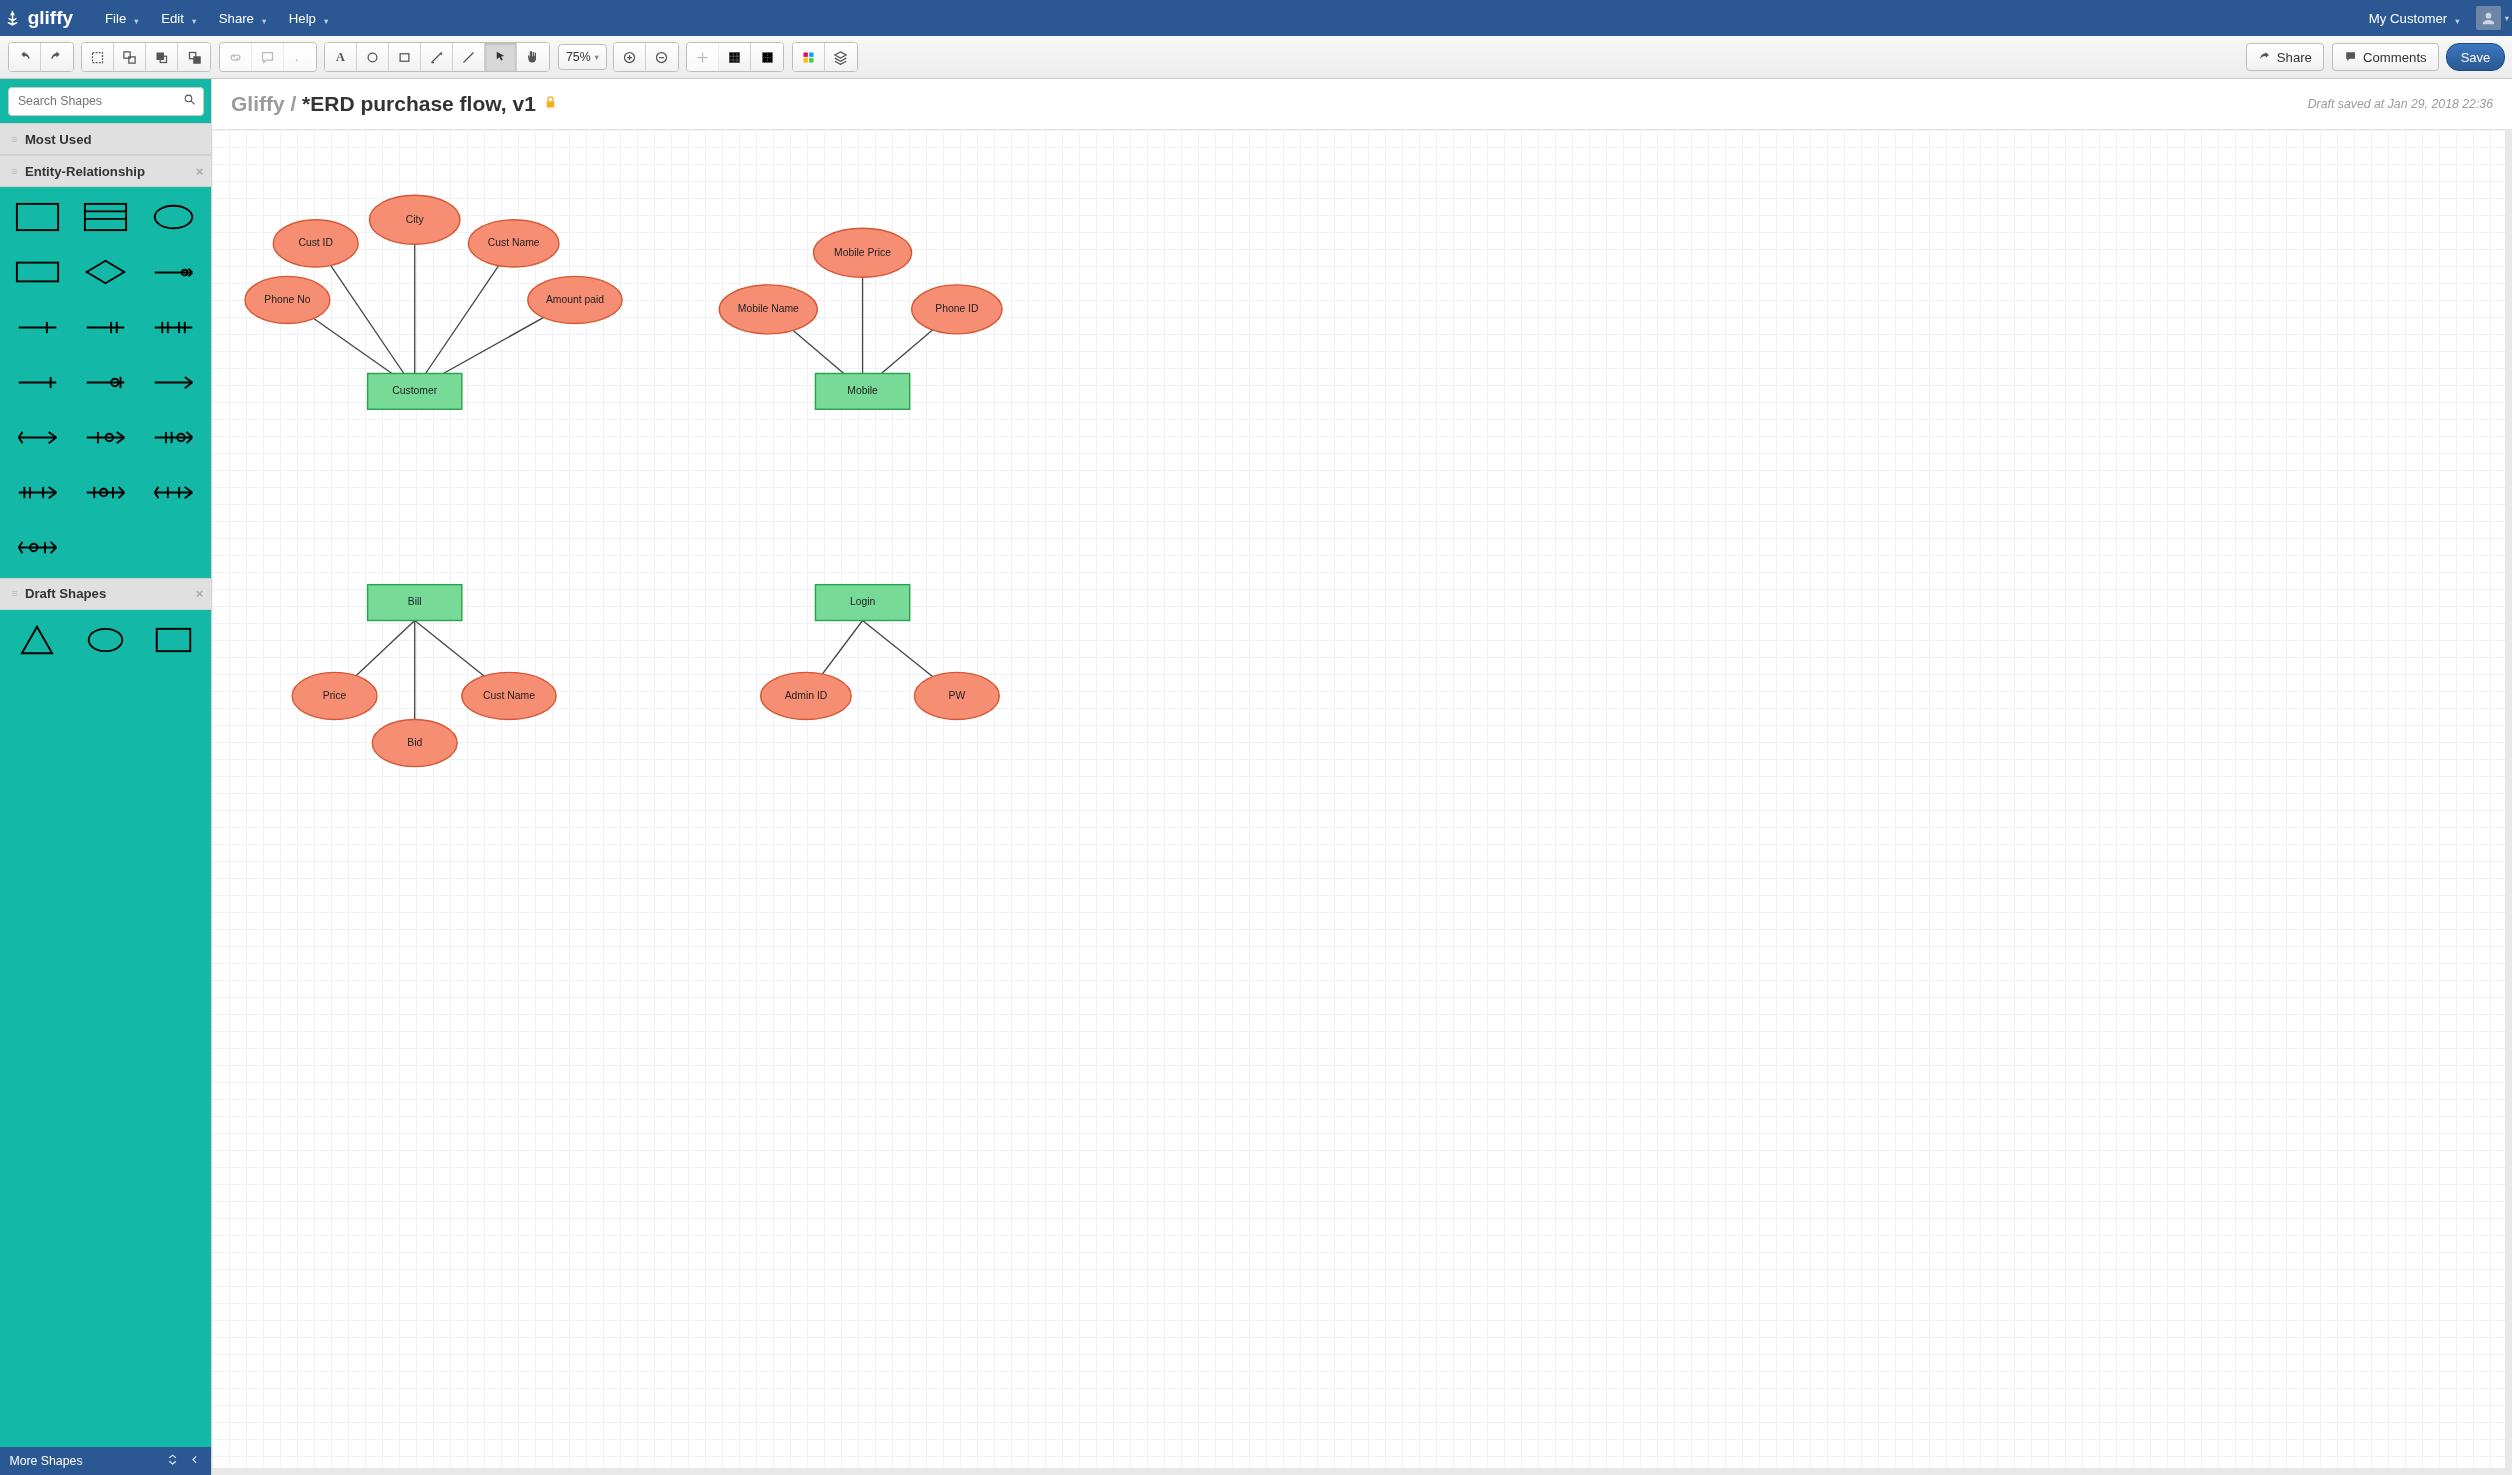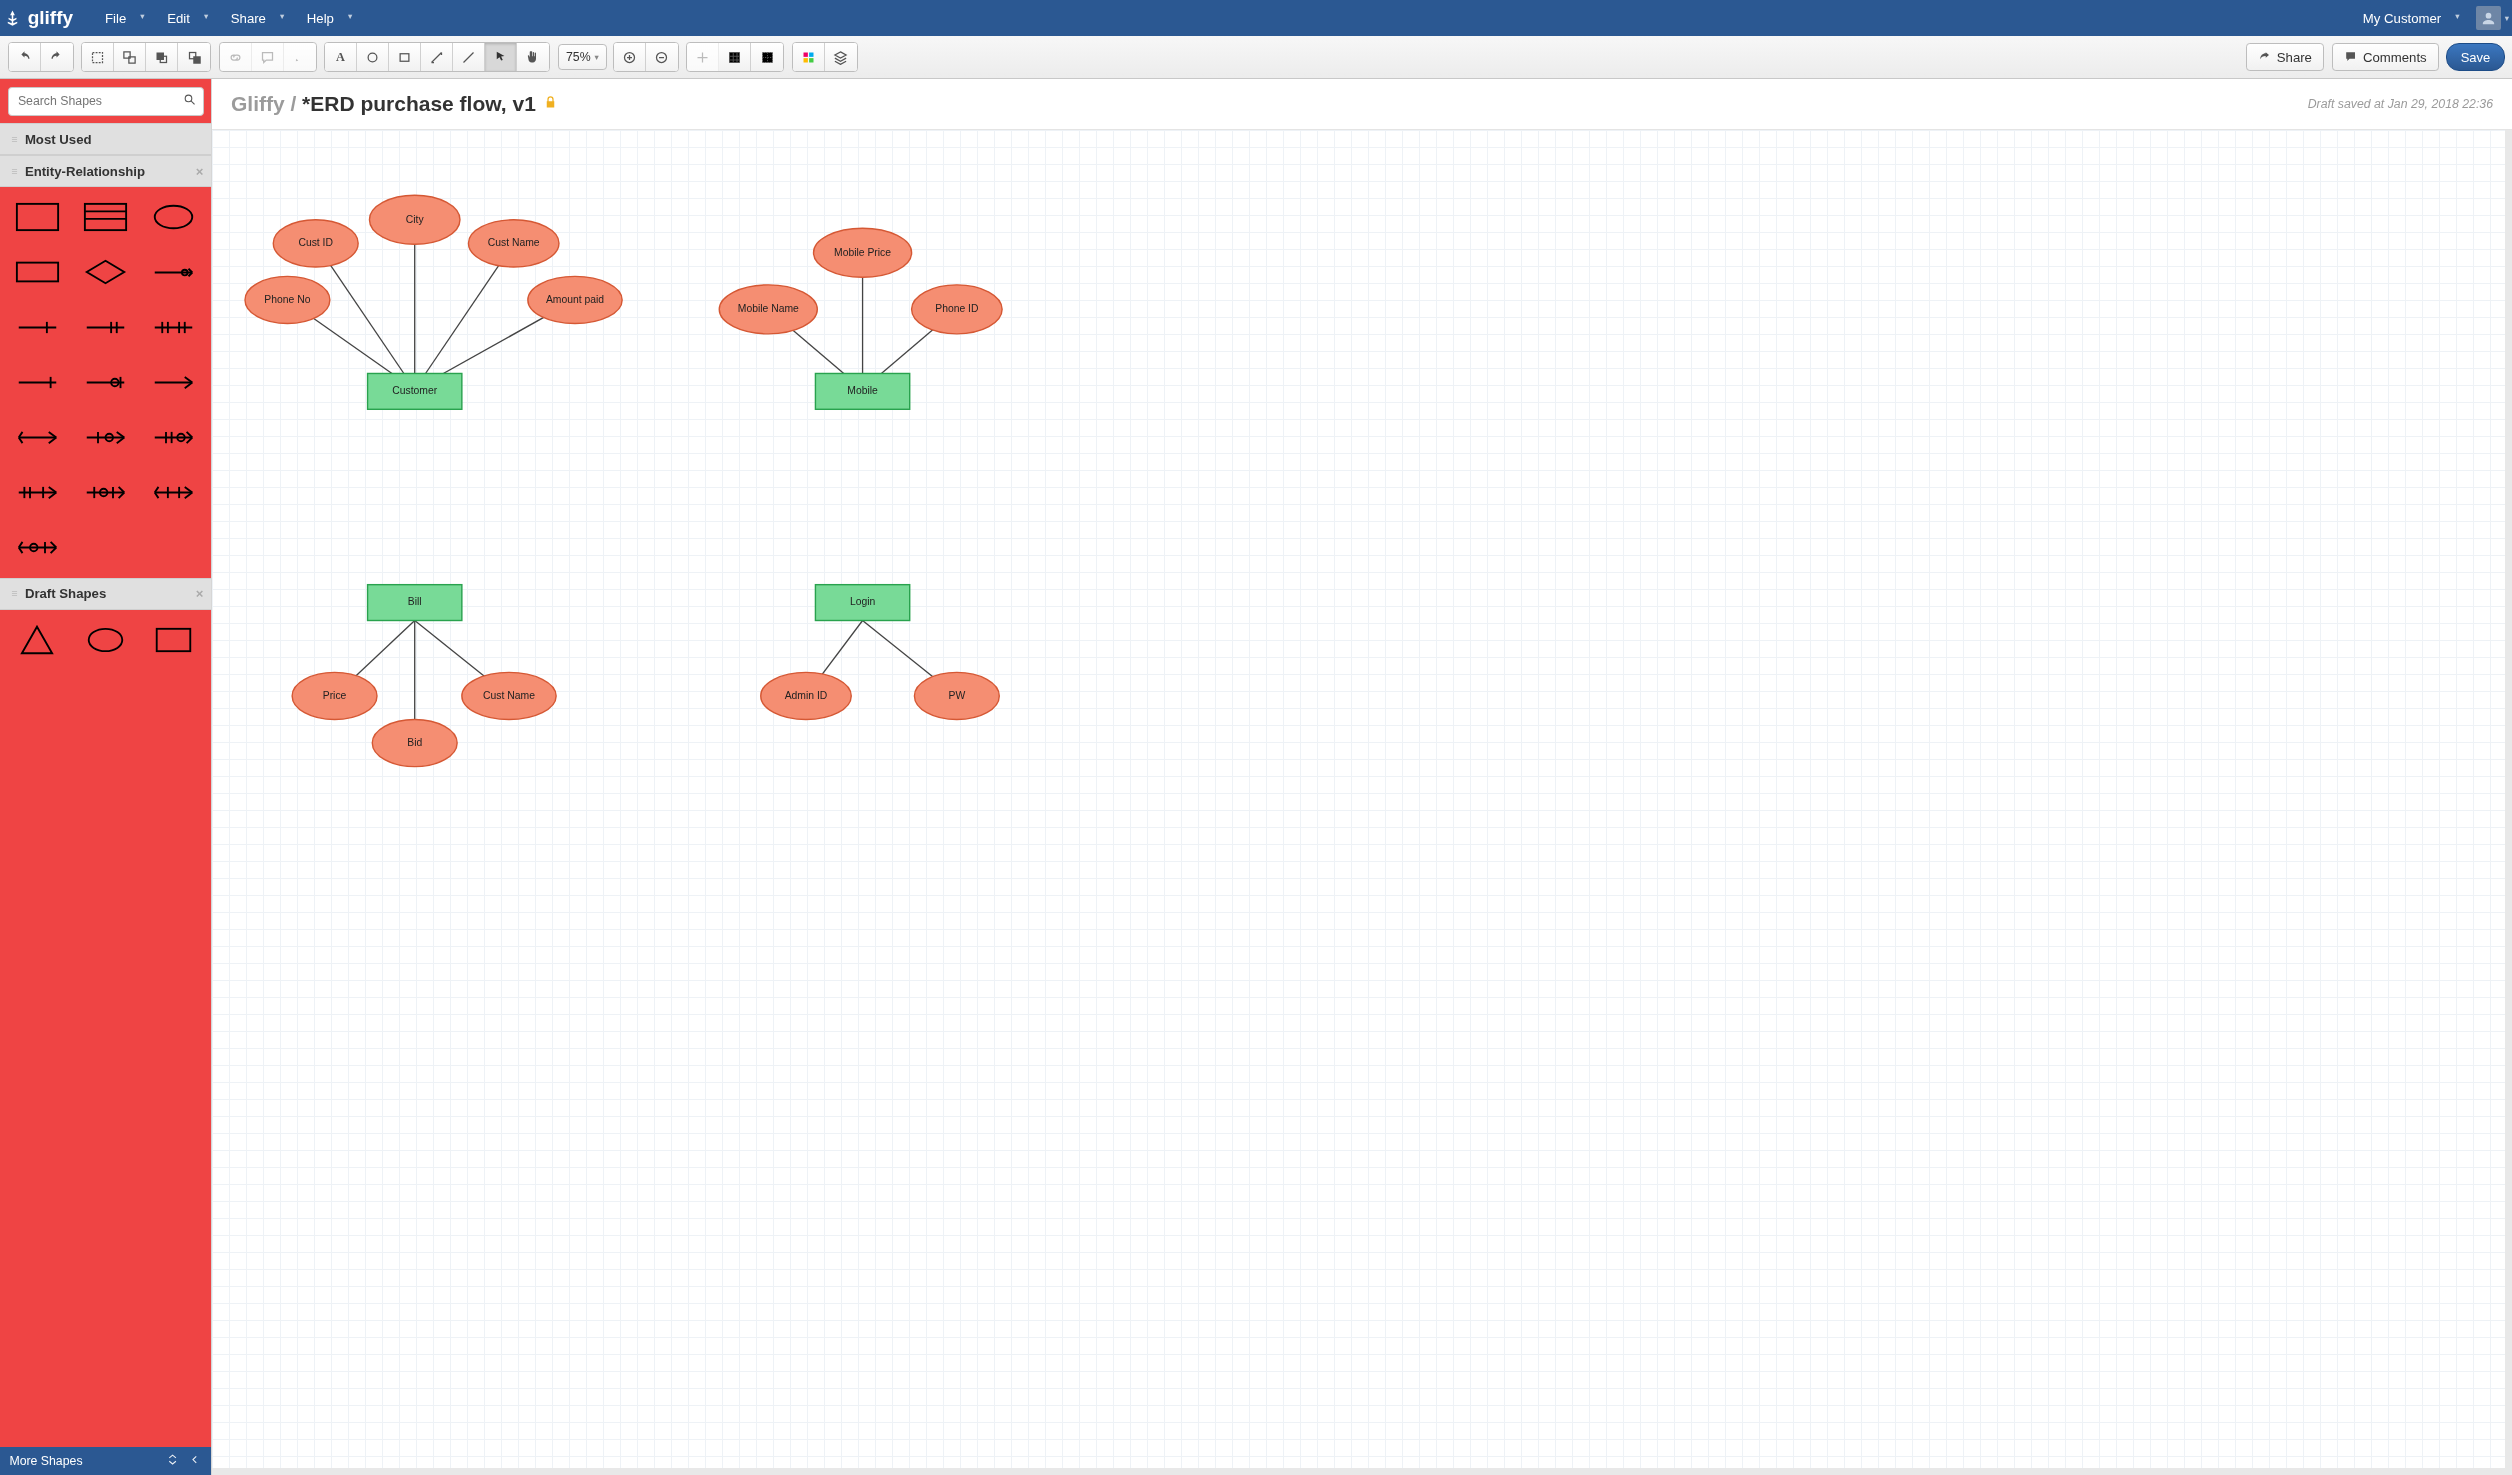--- a/index.html
+++ b/index.html
@@ -12,21 +12,21 @@
     color: #fff;
     height: 36px;
     display: flex;
     align-items: center;
     padding: 0 3px;
     font-size: 13.2px;
   }
   .topnav .logo { font-weight: bold; font-size: 19px; display: flex; align-items: center; margin-right: 22.6px; }
   .topnav .logo svg { margin-right: 5.7px; }
   .topnav .menu { display: flex; gap: 3.8px; }
-  .topnav .menu-item { padding: 5.7px 9.4px; cursor: pointer; display: flex; align-items: flex-start; gap: 14px; }
+  .topnav .menu-item { padding: 5.7px 9.4px; cursor: pointer; display: flex; align-items: flex-end; gap: 8px; }
   .topnav .caret { font-size: 8.5px; opacity: .7; }
   .topnav .spacer { flex: 1; }
   .topnav .avatar { width: 24.5px; height: 24.5px; background: #6e86a6; display:flex; align-items:center; justify-content:center; margin-left:7.5px; border-radius:1.9px;}
   .topnav .avatar svg { fill:#c9d6e6; }
 
   
   .toolbar {
     background: linear-gradient(#f7f7f7,#ececec);
     border-bottom: 0.9px solid #c8c8c8;
     height: 43px;
@@ -50,21 +50,21 @@
   .zoom-group { display:flex; align-items:center; gap:5.7px; }
   .zoom-select { border:0.9px solid #bdbdbd; border-radius:3.8px; padding:4.7px 7.5px; background:linear-gradient(#fff,#f1f1f1); cursor:pointer; display:flex; align-items:center; gap:3.8px; }
   .toolbar .spacer { flex:1; }
   .toolbar .link-btn { border:0.9px solid #bdbdbd; border-radius:3.8px; padding:5.7px 11.3px; background:linear-gradient(#fff,#f1f1f1); cursor:pointer; display:flex; align-items:center; gap:5.7px; font-size:13.2px; }
   .toolbar .save-btn { border:0.9px solid #1d4c87; border-radius:13px; padding:5.7px 13.2px; background:linear-gradient(#3b77c0,#2b5892); color:#fff; cursor:pointer; font-size:13px; }
 
   
   .main { flex:1; display:flex; min-height:0; }
 
   
-  .sidebar { width:212px; background:#ef4444; border-right:0.9px solid #d6d6d6; display:flex; flex-direction:column; }
+  .sidebar { width:212px; background:#14b8a6; border-right:0.9px solid #d6d6d6; display:flex; flex-direction:column; }
   .search-wrap { padding:7.5px; }
   .search-box { position:relative; }
   .search-box input { width:100%; padding:6.6px 28px 6.6px 9.4px; border:0.9px solid #c8c8c8; border-radius:3.8px; font-size:12.3px; }
   .search-box .sicon { position:absolute; right:7.5px; top:50%; transform:translateY(-50%); color:#666; }
   .sb-section-head {
     background:#e0e0e0; border-top:0.9px solid #cfcfcf; border-bottom:0.9px solid #cfcfcf;
     padding:7.5px 11.3px; font-weight:bold; font-size:13.2px; display:flex; align-items:center; gap:7.5px; position:relative;
   }
   .sb-section-head .grip { color:#bbb; font-size:10.4px; }
   .sb-section-head .close-x { position:absolute; right:7.5px; color:#aaa; cursor:pointer; }

